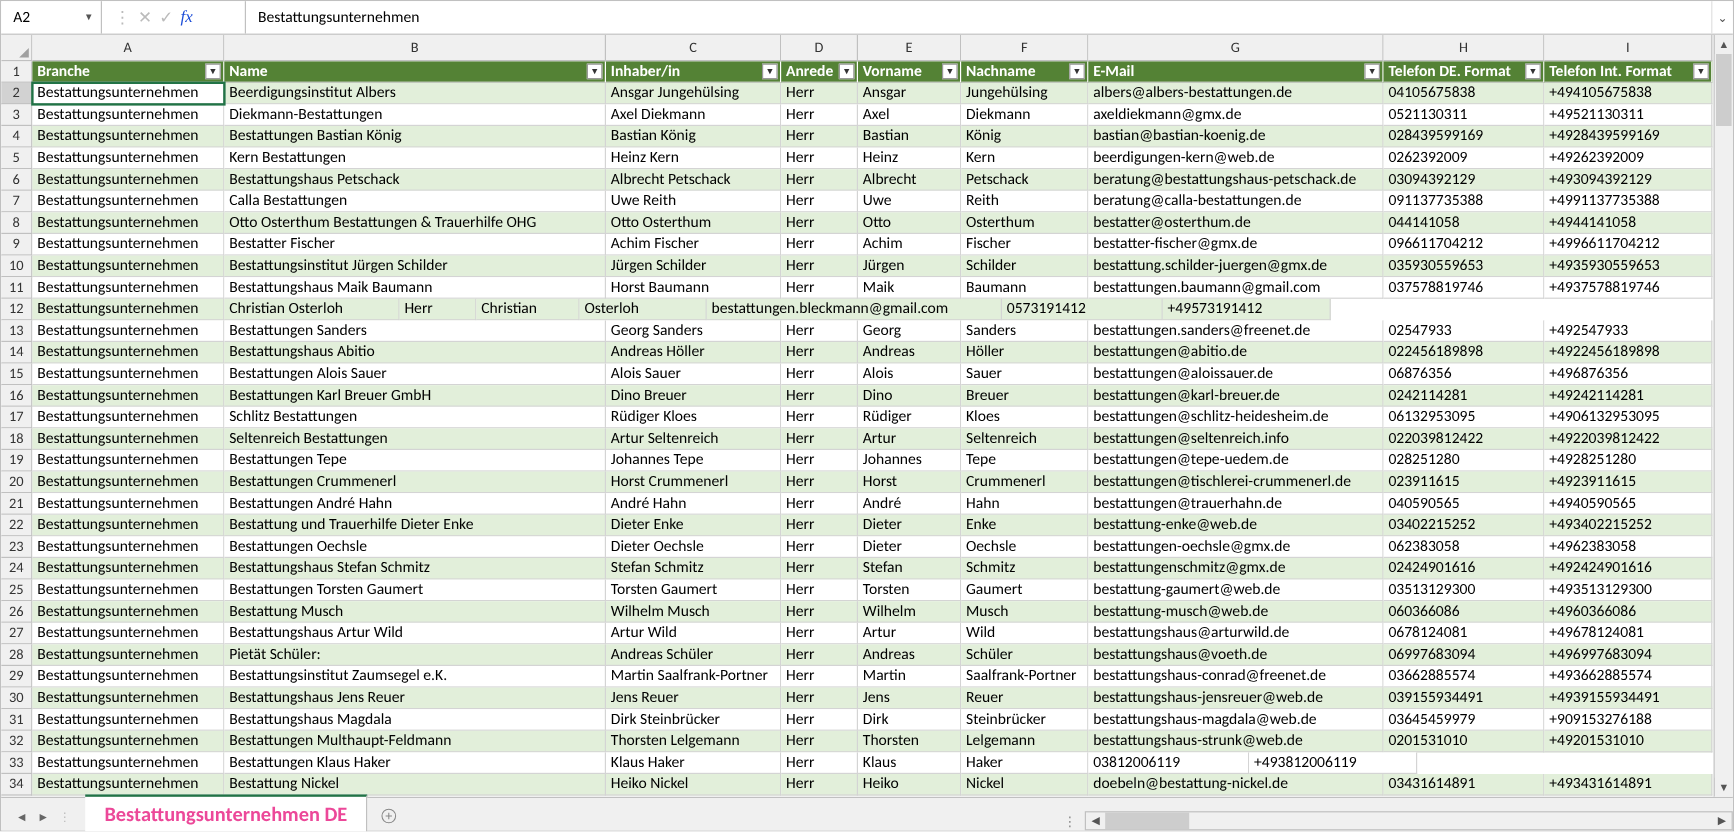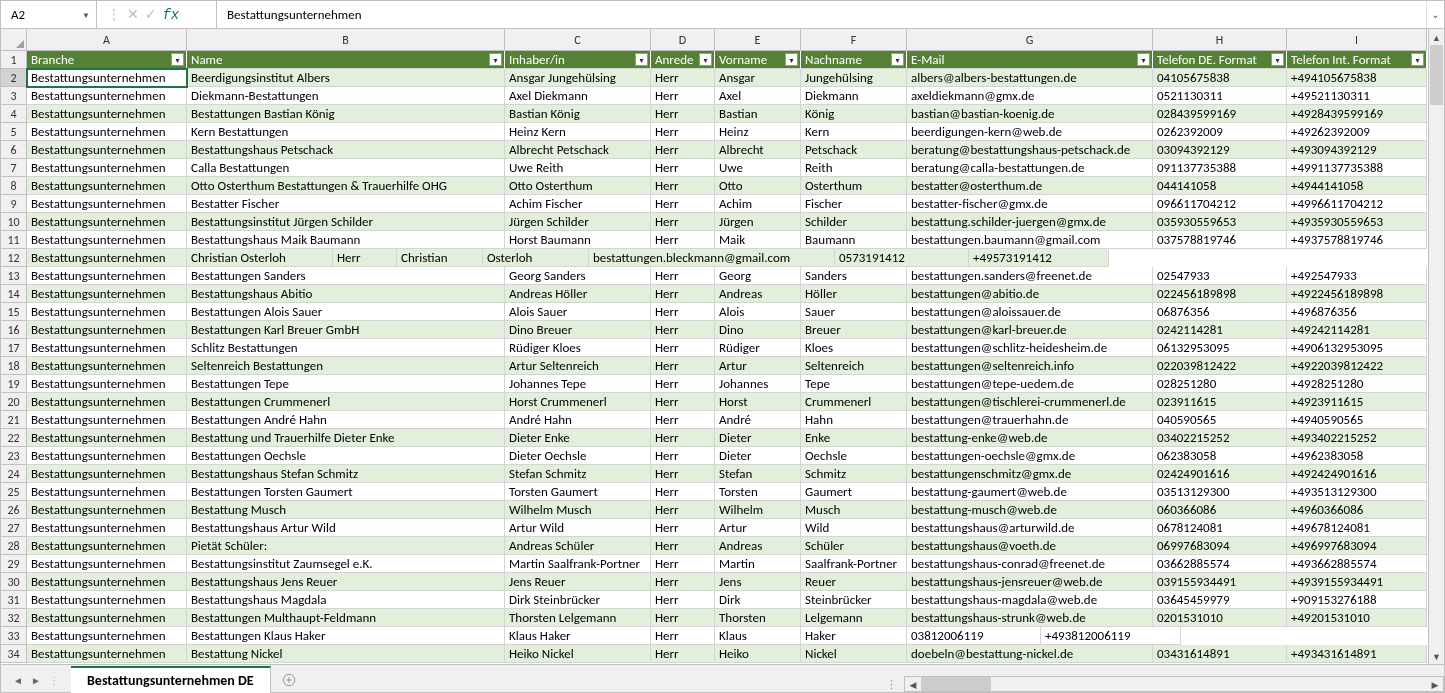--- a/index.html
+++ b/index.html
@@ -1,25 +1,25 @@
 <!DOCTYPE html>
 <html><head>
 <meta charset="utf-8">
 <style>
   * { margin: 0; padding: 0; box-sizing: border-box; }
   body { font-family: "Segoe UI", Calibri, Arial, sans-serif; font-size: 13px; background: #fff; overflow: hidden; }
   .app { display: flex; flex-direction: column; height: 693px; width: 1445px; border: 1px solid #c0c0c0; }
   
   
   .topbar { display: flex; align-items: center; height: 28px; border-bottom: 1px solid #c0c0c0; background: #fff; }
-  .namebox { width: 96px; display: flex; align-items: center; justify-content: space-between; padding: 0 6px 0 10px; border-right: 1px solid #c0c0c0; height: 100%; font-size: 13px; }
+  .namebox { width: 84px; display: flex; align-items: center; justify-content: space-between; padding: 0 6px 0 10px; border-right: 1px solid #c0c0c0; height: 100%; font-size: 13px; }
   .namebox .dd { font-size: 8px; color: #555; }
   .fxbtns { display: flex; align-items: center; gap: 6px; width: 120px; padding: 0 10px; color: #777; border-right: 1px solid #c0c0c0; height: 100%; position: relative; }
   .fxbtns span { font-size: 14px; }
-  .fxlabel { font-style: italic; font-family: Liberation Mono, monospace; font-size: 14px; color: #0f766e; }
+  .fxlabel { font-style: italic; font-family: Liberation Serif, serif; font-size: 14px; color: #1d4ed8; }
   .formula { flex: 1; padding: 0 10px; font-size: 13px; display: flex; align-items: center; height: 100%; }
   .expand-fb { width: 18px; display: flex; align-items: center; justify-content: center; color: #555; font-size: 10px; border-left: 1px solid #e0e0e0; height: 100%; }
   
   
   .gridwrap { flex: 1; display: flex; overflow: hidden; position: relative; }
   .selectall { width: 26px; height: 22px; background: #f0f0f0; border-right: 1px solid #c0c0c0; border-bottom: 1px solid #c0c0c0; position: relative; }
   .selectall::after { content: ""; position: absolute; right: 2px; bottom: 2px; width: 0; height: 0; border-style: solid; border-width: 0 0 8px 8px; border-color: transparent transparent #a0a0a0 transparent; }
   .colheads { display: flex; height: 22px; }
   .colhead { background: #f0f0f0; border-right: 1px solid #c0c0c0; border-bottom: 1px solid #c0c0c0; display: flex; align-items: center; justify-content: center; font-size: 12px; color: #333; position: relative; }
   
@@ -38,34 +38,34 @@
   .c-B { width: 318px; min-width: 318px; }
   .c-C { width: 146px; min-width: 146px; }
   .c-D { width:  64px; min-width:  64px; }
   .c-E { width:  86px; min-width:  86px; }
   .c-F { width: 106px; min-width: 106px; }
   .c-G { width: 246px; min-width: 246px; }
   .c-H { width: 134px; min-width: 134px; }
   .c-I { width: 140px; min-width: 140px; }
   
   
-  .th { background: #548235; color: #fff; font-weight: 400; position: relative; border-right: 1px solid #fff; height: 18px; }
+  .th { background: #548235; color: #fff; font-weight: 700; position: relative; border-right: 1px solid #fff; height: 18px; }
   .th .flt { position: absolute; right: 2px; top: 2px; width: 13px; height: 13px; background: #fff; color: #333; display: flex; align-items: center; justify-content: center; font-size: 8px; border: 1px solid #999; }
   
   
   .band0 .cell.data { background: #e2efda; }
   .band1 .cell.data { background: #ffffff; }
   
   .selectedcell { outline: 2px solid #217346; outline-offset: -1px; background: #fff !important; position: relative; z-index: 2; }
   
   
   .tabsbar { height: 28px; display: flex; align-items: flex-end; border-top: 1px solid #c0c0c0; background: #f0f0f0; }
   .tabsnav { width: 70px; display: flex; align-items: center; justify-content: center; gap: 4px; color: #666; font-size: 10px; padding: 0 6px; height: 24px;}
   .tabsnav span { border: 1px solid transparent; padding: 0 1px;}
-  .tab { padding: 4px 16px; background: #fff; border-top: 2px solid #217346; border-right: 1px solid #c0c0c0; font-weight: 600; color: #000000; font-size: 14px; position: relative; top: 1px; }
+  .tab { padding: 4px 16px; background: #fff; border-top: 2px solid #217346; border-right: 1px solid #c0c0c0; font-weight: 600; color: #ec4899; font-size: 17px; position: relative; top: 1px; }
   .addtab { width: 24px; height: 24px; display: flex; align-items: center; justify-content: center; color: #666; margin-left: 6px; }
   .addtab svg { width: 14px; height: 14px; }
   
   .h-scroll-area { flex: 1; display: flex; align-items: center; justify-content: flex-end; }
   .h-scrollbar { height: 16px; width: 540px; background: #f0f0f0; display: flex; align-items: center; border: 1px solid #c0c0c0; }
   .h-scrollbar .btn { width: 16px; display:flex; align-items:center; justify-content:center; font-size:9px; color:#555; }
   .h-scrollbar .thumb { height: 14px; width: 70px; background: #cdcdcd; margin-left: 0; }
   .dots { font-size: 11px; letter-spacing: 1px; color: #888; padding-right: 6px; }
   
   .vscroll { width: 16px; background: #f0f0f0; border-left: 1px solid #c0c0c0; display: flex; flex-direction: column; }

